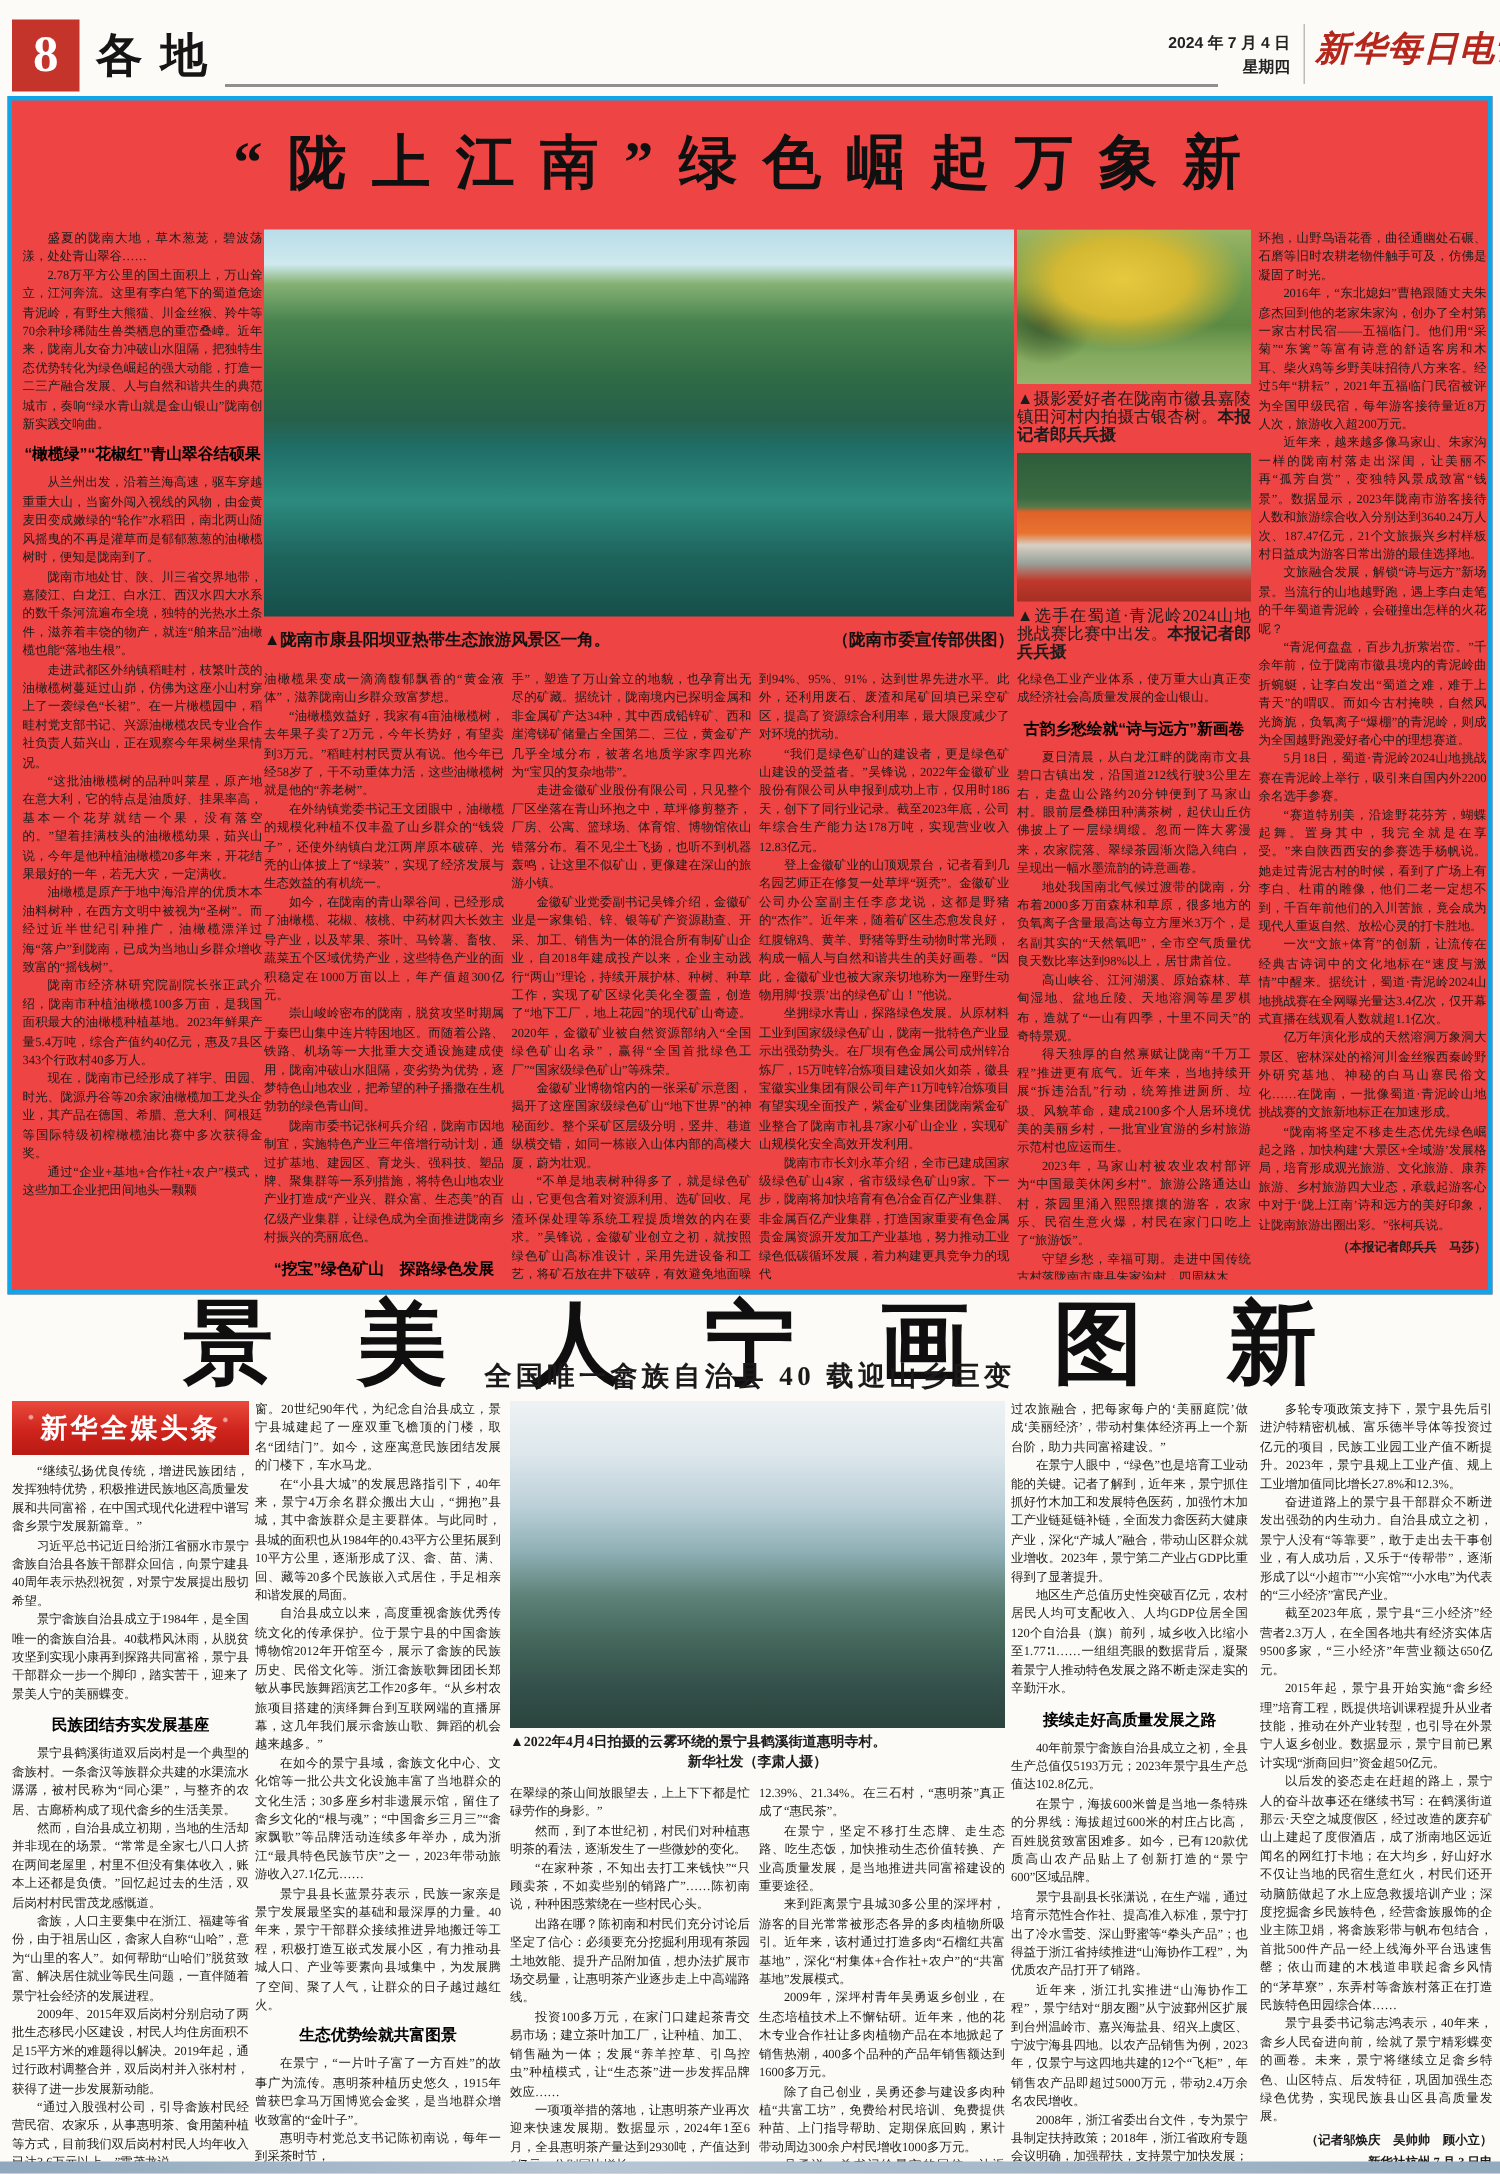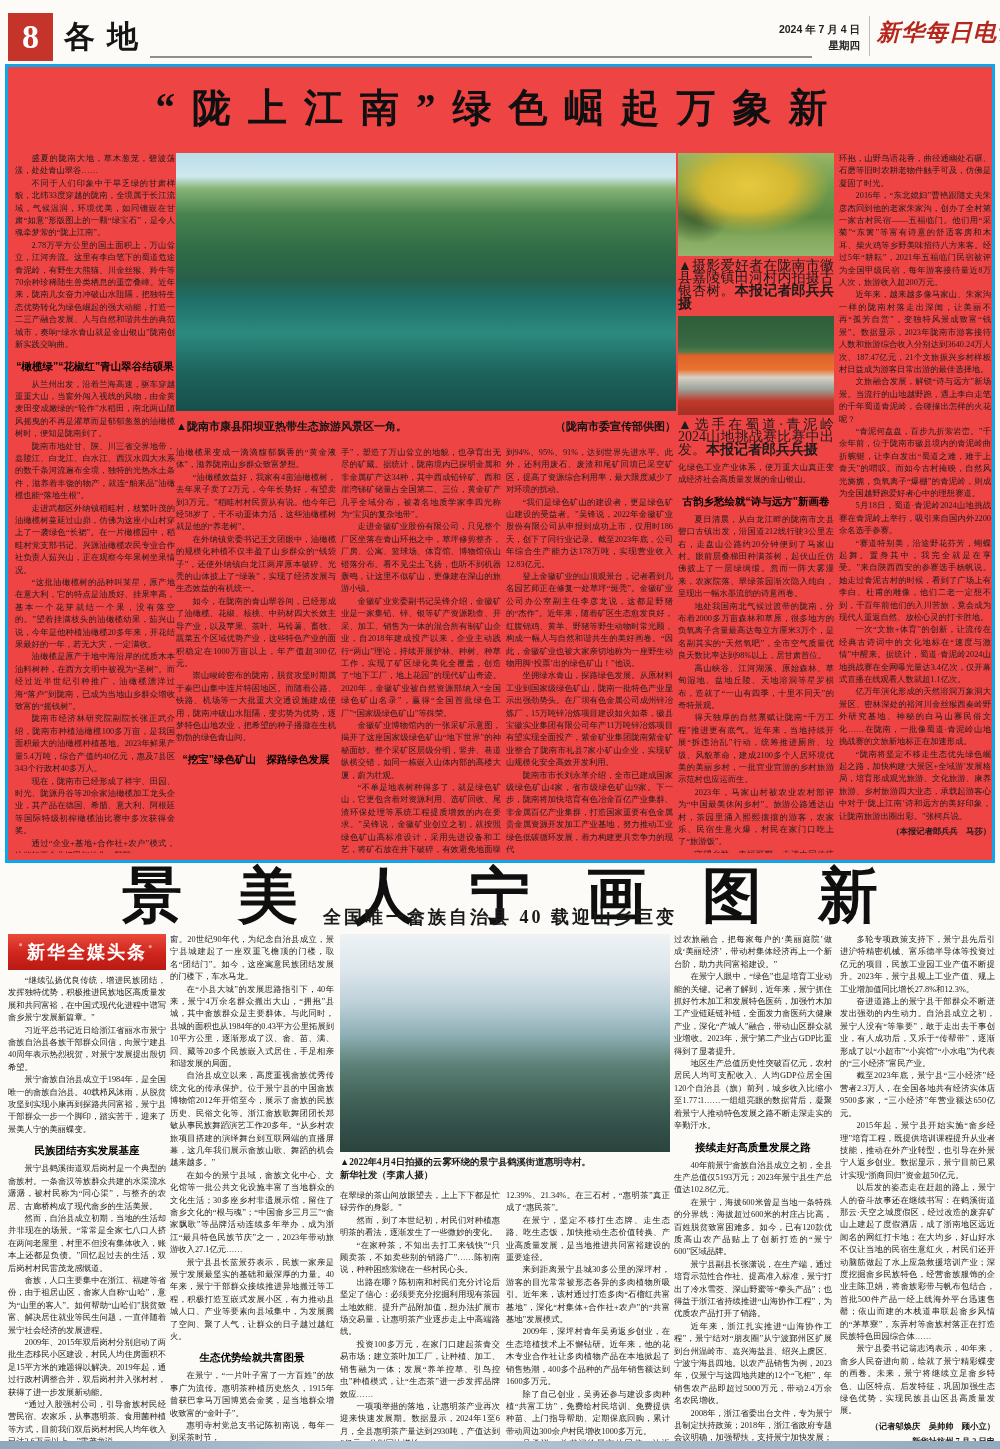--- a/index.html
+++ b/index.html
@@ -32,21 +32,21 @@
   #a1c3{left:333px;top:380px;width:160px;height:406px;}
   #a1c4{left:498px;top:380px;width:167px;height:406px;}
   #a1c5{left:670px;top:86px;width:156px;height:700px;}
   #a1c6{left:831px;top:86px;width:152px;height:700px;}
   .photo{overflow:hidden;}
   #a1photo{position:absolute;left:168px;top:86px;width:500px;height:258px;
      background:linear-gradient(180deg,#b9dde8 0%,#cfe9ef 9%,#86b273 14%,#47824f 24%,#2f6b45 38%,
                 #27604a 49%,#1f6d66 56%,#2c8a7e 70%,#1d635c 85%,#174f4a 100%);}
   .a1cap{position:absolute;left:168px;top:352px;width:500px;display:flex;justify-content:space-between;
          font-size:11px;font-weight:bold;color:#111;}
-  .scap{font-size:14px;line-height:12px;margin:4px 0 6px 0;text-align:justify;}
+  .scap{font-size:11px;line-height:12px;margin:4px 0 6px 0;text-align:justify;}
   .scap b{font-family:"Liberation Sans",sans-serif;}
   #ginkgo{width:100%;height:103px;margin-top:0;
      background:radial-gradient(ellipse 75% 65% at 45% 32%,#e6c93e 0%,#d4b832 38%,rgba(212,184,50,0) 70%),
                 radial-gradient(ellipse 30% 40% at 12% 60%,#3c5a30 0%,rgba(60,90,48,0) 70%),
                 linear-gradient(180deg,#9ab565 0%,#6f9b4e 35%,#5c8a43 62%,#84aa5e 82%,#93b46e 100%);}
   #race{width:100%;height:99px;
      background:linear-gradient(180deg,#2e5d3a 0%,#3a6b42 30%,#55794a 36%,#e0622a 40%,#e8732f 54%,
                 #d8d0c4 62%,#9aa39b 74%,#c0392b 86%,#a52f24 100%);}
   
   .a2-head{position:absolute;left:0;top:856px;width:100%;text-align:center;font-size:60px;font-weight:bold;
@@ -56,21 +56,21 @@
   #a2c1{left:8px;top:934px;width:158px;height:508px;}
   #a2c2{left:170px;top:934px;width:164px;height:508px;}
   #a2c3{left:340px;top:1190px;width:160px;height:252px;}
   #a2c4{left:506px;top:1190px;width:164px;height:252px;}
   #a2c5{left:674px;top:934px;width:158px;height:508px;}
   #a2c6{left:840px;top:934px;width:155px;height:508px;}
   #a2photo{position:absolute;left:340px;top:934px;width:330px;height:218px;
      background:linear-gradient(180deg,#eef2f4 0%,#dde7ec 16%,#bcd0d8 32%,#8fb0b6 46%,#5d8177 60%,
                 #43655a 74%,#33504a 88%,#2b443d 100%);}
   .a2cap{position:absolute;left:340px;top:1156px;width:330px;font-size:9.3px;font-weight:bold;line-height:13px;}
-  .a2cap .credit{display:block;text-align:left;}
+  .a2cap .credit{display:block;text-align:center;}
   .banner{height:36px;margin-bottom:5px;display:flex;align-items:center;justify-content:center;
      background:radial-gradient(circle at 8% 30%,rgba(255,255,255,.55) 1px,rgba(255,255,255,0) 2px),
                 radial-gradient(circle at 14% 70%,rgba(255,255,255,.45) 1px,rgba(255,255,255,0) 2px),
                 radial-gradient(circle at 90% 35%,rgba(255,255,255,.55) 1px,rgba(255,255,255,0) 2px),
                 radial-gradient(circle at 84% 72%,rgba(255,255,255,.45) 1px,rgba(255,255,255,0) 2px),
                 linear-gradient(180deg,#ea4a3c 0%,#cf241c 55%,#b81a14 100%);
      color:#fff;font-family:Liberation Serif, serif;font-weight:bold;font-size:18px;letter-spacing:2px;}
   .bottom-strip{position:absolute;left:0;top:1441px;width:1000px;height:8px;
      background:linear-gradient(90deg,#8fa8bd,#b7c6d4 40%,#93abbe);}
 </style>
@@ -88,21 +88,20 @@
   </div>
   <div class="mast-div"></div>
   <div class="logo">新华每日电讯</div>
 
   <div class="a1">
     <div class="a1-head">“陇上江南”绿色崛起万象新</div>
 
     <div class="col" id="a1c1">
 
     <div class="blk p">盛夏的陇南大地，草木葱茏，碧波荡漾，处处青山翠谷……</div>
-        <div class="blk p">不同于人们印象中干旱乏绿的甘肃样貌，北纬33度穿越的陇南，全境属于长江流域，气候温润，环境优美，如同镶嵌在甘肃“如意”形版图上的一颗“绿宝石”，是令人魂牵梦萦的“陇上江南”。</div>
         <div class="blk p">2.78万平方公里的国土面积上，万山耸立，江河奔流。这里有李白笔下的蜀道危途青泥岭，有野生大熊猫、川金丝猴、羚牛等70余种珍稀陆生兽类栖息的重峦叠嶂。近年来，陇南儿女奋力冲破山水阻隔，把独特生态优势转化为绿色崛起的强大动能，打造一二三产融合发展、人与自然和谐共生的典范城市，奏响“绿水青山就是金山银山”陇南创新实践交响曲。</div>
         <div class="blk h">“橄榄绿”“花椒红”青山翠谷结硕果</div>
         <div class="blk p">从兰州出发，沿着兰海高速，驱车穿越重重大山，当窗外闯入视线的风物，由金黄麦田变成嫩绿的“轮作”水稻田，南北两山随风摇曳的不再是灌草而是郁郁葱葱的油橄榄树时，便知是陇南到了。</div>
         <div class="blk p">陇南市地处甘、陕、川三省交界地带，嘉陵江、白龙江、白水江、西汉水四大水系的数千条河流遍布全境，独特的光热水土条件，滋养着丰饶的物产，就连“舶来品”油橄榄也能“落地生根”。</div>
         <div class="blk p">走进武都区外纳镇稻畦村，枝繁叶茂的油橄榄树蔓延过山峁，仿佛为这座小山村穿上了一袭绿色“长裙”。在一片橄榄园中，稻畦村党支部书记、兴源油橄榄农民专业合作社负责人茹兴山，正在观察今年果树坐果情况。</div>
         <div class="blk p">“这批油橄榄树的品种叫莱星，原产地在意大利，它的特点是油质好、挂果率高，基本一个花芽就结一个果，没有落空的。”望着挂满枝头的油橄榄幼果，茹兴山说，今年是他种植油橄榄20多年来，开花结果最好的一年，若无大灾，一定满收。</div>
         <div class="blk p">油橄榄是原产于地中海沿岸的优质木本油料树种，在西方文明中被视为“圣树”。而经过近半世纪引种推广，油橄榄漂洋过海“落户”到陇南，已成为当地山乡群众增收致富的“摇钱树”。</div>
         <div class="blk p">陇南市经济林研究院副院长张正武介绍，陇南市种植油橄榄100多万亩，是我国面积最大的油橄榄种植基地。2023年鲜果产量5.4万吨，综合产值约40亿元，惠及7县区343个行政村40多万人。</div>
         <div class="blk p">现在，陇南市已经形成了祥宇、田园、时光、陇源丹谷等20余家油橄榄加工龙头企业，其产品在德国、希腊、意大利、阿根廷等国际特级初榨橄榄油比赛中多次获得金奖。</div>
         <div class="blk p">通过“企业+基地+合作社+农户”模式，这些加工企业把田间地头一颗颗</div>
@@ -114,20 +113,21 @@
       <span>（陇南市委宣传部供图）</span>
     </div>
 
     <div class="col" id="a1c2">
 
     <div class="blk pc">油橄榄果变成一滴滴馥郁飘香的“黄金液体”，滋养陇南山乡群众致富梦想。</div>
         <div class="blk p">“油橄榄效益好，我家有4亩油橄榄树，去年果子卖了2万元，今年长势好，有望卖到3万元。”稻畦村村民贾从有说。他今年已经58岁了，干不动重体力活，这些油橄榄树就是他的“养老树”。</div>
         <div class="blk p">在外纳镇党委书记王文团眼中，油橄榄的规模化种植不仅丰盈了山乡群众的“钱袋子”，还使外纳镇白龙江两岸原本破碎、光秃的山体披上了“绿装”，实现了经济发展与生态效益的有机统一。</div>
         <div class="blk p">如今，在陇南的青山翠谷间，已经形成了油橄榄、花椒、核桃、中药材四大长效主导产业，以及苹果、茶叶、马铃薯、畜牧、蔬菜五个区域优势产业，这些特色产业的面积稳定在1000万亩以上，年产值超300亿元。</div>
         <div class="blk p">崇山峻岭密布的陇南，脱贫攻坚时期属于秦巴山集中连片特困地区。而随着公路、铁路、机场等一大批重大交通设施建成使用，陇南冲破山水阻隔，变劣势为优势，逐梦特色山地农业，把希望的种子播撒在生机勃勃的绿色青山间。</div>
+        <div class="blk p">陇南市委书记张柯兵介绍，陇南市因地制宜，实施特色产业三年倍增行动计划，通过扩基地、建园区、育龙头、强科技、塑品牌、聚集群等一系列措施，将特色山地农业产业打造成“产业兴、群众富、生态美”的百亿级产业集群，让绿色成为全面推进陇南乡村振兴的亮丽底色。</div>
         <div class="blk h">“挖宝”绿色矿山　探路绿色发展</div>
       </div>
     <div class="col" id="a1c3">
 
     <div class="blk pc">手”，塑造了万山耸立的地貌，也孕育出无尽的矿藏。据统计，陇南境内已探明金属和非金属矿产达34种，其中西成铅锌矿、西和崖湾锑矿储量占全国第二、三位，黄金矿产几乎全域分布，被著名地质学家李四光称为“宝贝的复杂地带”。</div>
         <div class="blk p">走进金徽矿业股份有限公司，只见整个厂区坐落在青山环抱之中，草坪修剪整齐，厂房、公寓、篮球场、体育馆、博物馆依山错落分布。看不见尘土飞扬，也听不到机器轰鸣，让这里不似矿山，更像建在深山的旅游小镇。</div>
         <div class="blk p">金徽矿业党委副书记吴锋介绍，金徽矿业是一家集铅、锌、银等矿产资源勘查、开采、加工、销售为一体的混合所有制矿山企业，自2018年建成投产以来，企业主动践行“两山”理论，持续开展护林、种树、种草工作，实现了矿区绿化美化全覆盖，创造了“地下工厂，地上花园”的现代矿山奇迹。2020年，金徽矿业被自然资源部纳入“全国绿色矿山名录”，赢得“全国首批绿色工厂”“国家级绿色矿山”等殊荣。</div>
         <div class="blk p">金徽矿业博物馆内的一张采矿示意图，揭开了这座国家级绿色矿山“地下世界”的神秘面纱。整个采矿区层级分明，竖井、巷道纵横交错，如同一栋嵌入山体内部的高楼大厦，蔚为壮观。</div>
         <div class="blk p">“不单是地表树种得多了，就是绿色矿山，它更包含着对资源利用、选矿回收、尾渣环保处理等系统工程提质增效的内在要求。”吴锋说，金徽矿业创立之初，就按照绿色矿山高标准设计，采用先进设备和工艺，将矿石放在井下破碎，有效避免地面噪音和粉尘污染。自主研发的选矿工艺，使铅、锌、银回收率分别达</div>
       </div>

